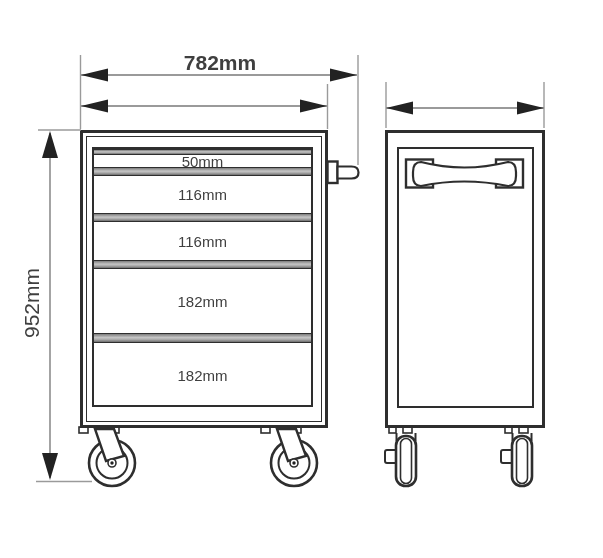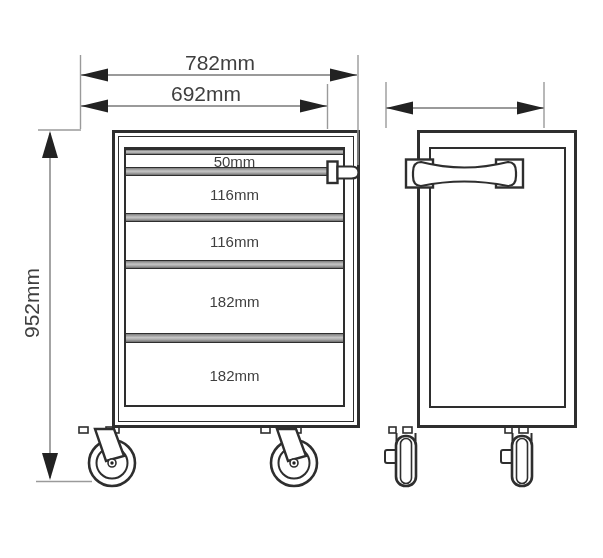--- a/index.html
+++ b/index.html
@@ -10,21 +10,21 @@
     --rail-fill:#a8a8a8;
     --background:#ffffff;
   }
   html,body{margin:0;padding:0;background:#fff;}
   .canvas{
     position:relative;width:603px;height:558px;
     background:var(--background);
     font-family:"Liberation Sans", sans-serif;
     overflow:hidden;
   }
-  .abs{position:absolute;box-sizing:border-box;margin-left:32px;}
+  .abs{position:absolute;box-sizing:border-box;}
   .outer-box{border:3px solid var(--object-line);background:#fff;}
   .inner-line{border:1.4px solid var(--object-line);}
   .drawer-box{border:2.2px solid var(--object-line);}
   .rail{
     border-top:1.6px solid var(--object-line);
     border-bottom:1.6px solid var(--object-line);
     background:linear-gradient(180deg,#7d7d7d 0%,#c6c6c6 45%,var(--rail-fill) 70%,#6d6d6d 100%);
   }
   .face{display:flex;align-items:center;justify-content:center;}
   .drawer-label{
@@ -70,22 +70,21 @@
   <div class="abs face" style="left:94px;top:269px;width:217px;height:64px;">
     <span class="drawer-label">182mm</span>
   </div>
   <div class="abs face" style="left:94px;top:343px;width:217px;height:64px;">
     <span class="drawer-label">182mm</span>
   </div>
 
   <div class="abs outer-box" style="left:385px;top:130px;width:160px;height:298px;"></div>
   <div class="abs drawer-box" style="left:397px;top:147px;width:137px;height:261px;"></div>
 
-  <div class="dim-label" style="left:220px;top:62px;">782mm</div>
-  <div class="dim-label" style="left:206px;top:93px;">692mm</div>
+  <div class="dim-label" style="left:220px;top:62px;font-weight:bold;">782mm</div>
   <div class="dim-label vert" style="left:31px;top:303px;">952mm</div>
 
   <svg class="overlay" viewBox="0 0 603 558">
 
     <g>
       <line class="eline" x1="80.5" y1="55" x2="80.5" y2="129"></line>
       <line class="eline" x1="358" y1="55" x2="358" y2="165"></line>
       <line class="dline" x1="81" y1="75" x2="357" y2="75"></line>
       <polygon class="arrow" points="81,75 108,68.5 108,81.5"></polygon>
       <polygon class="arrow" points="357,75 330,68.5 330,81.5"></polygon>

